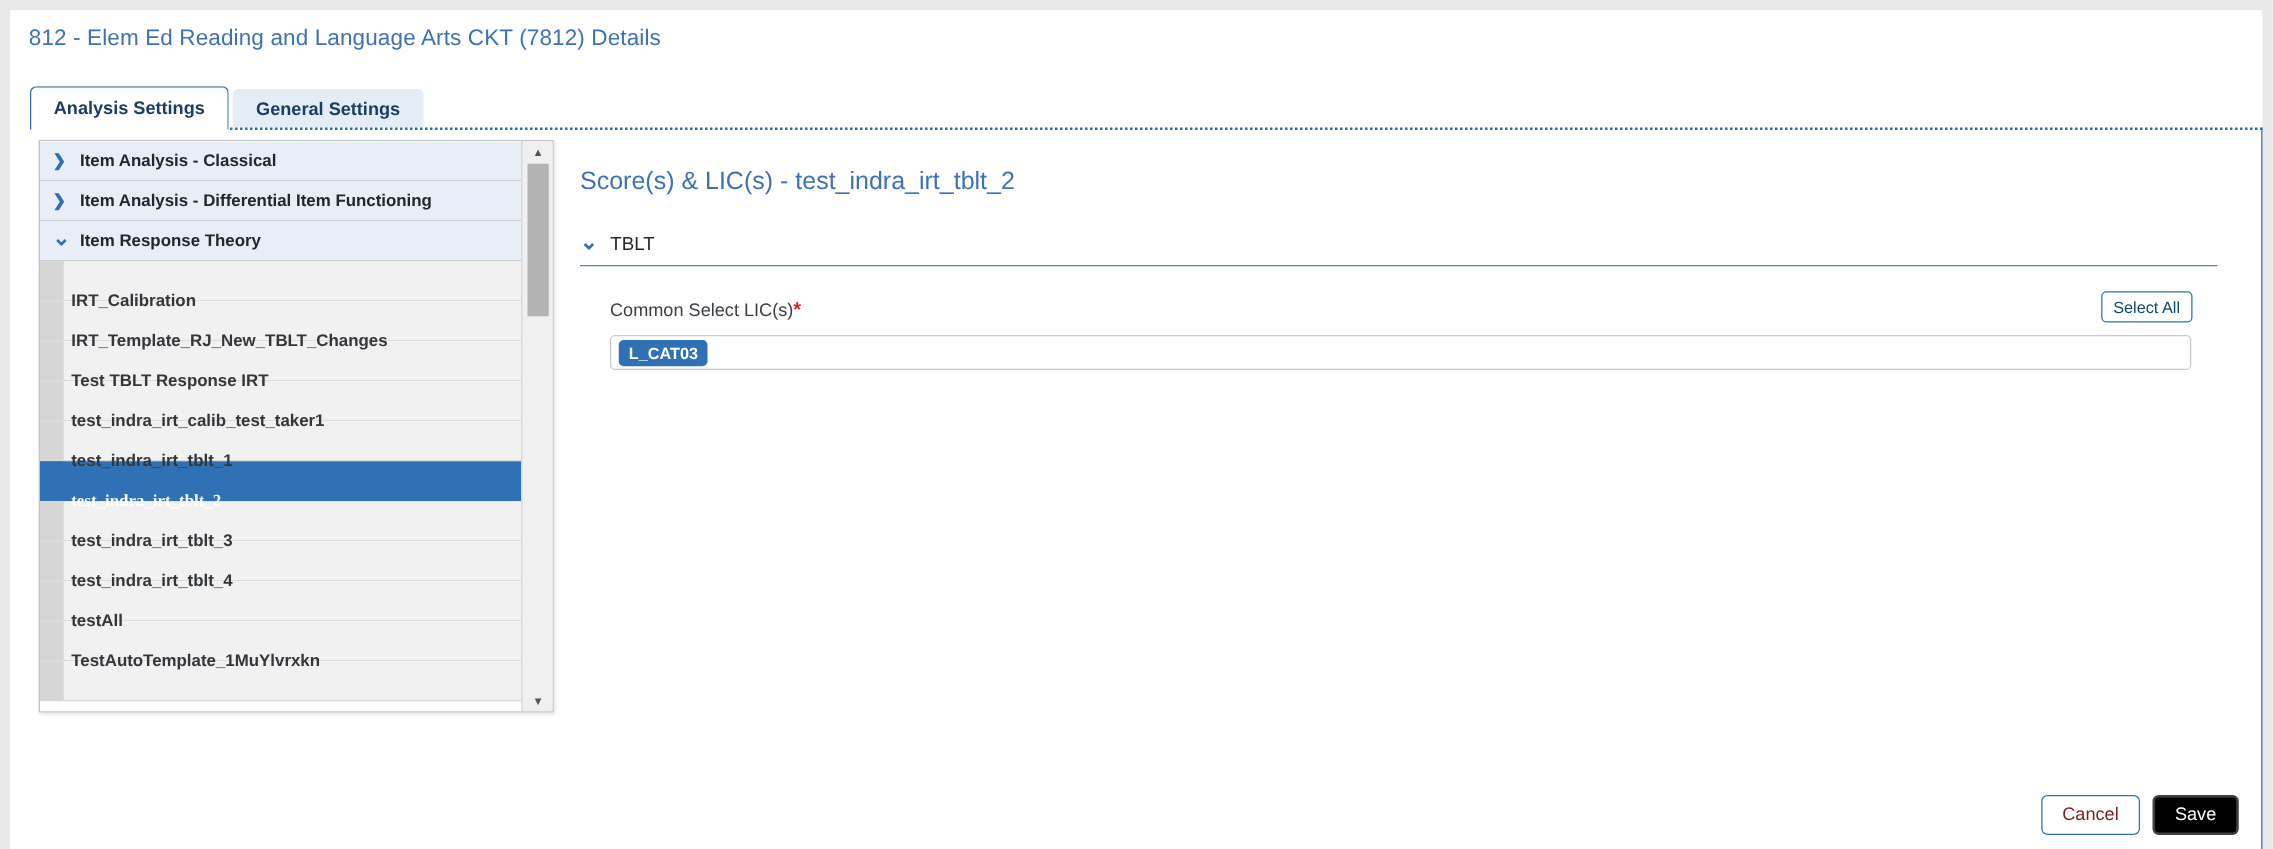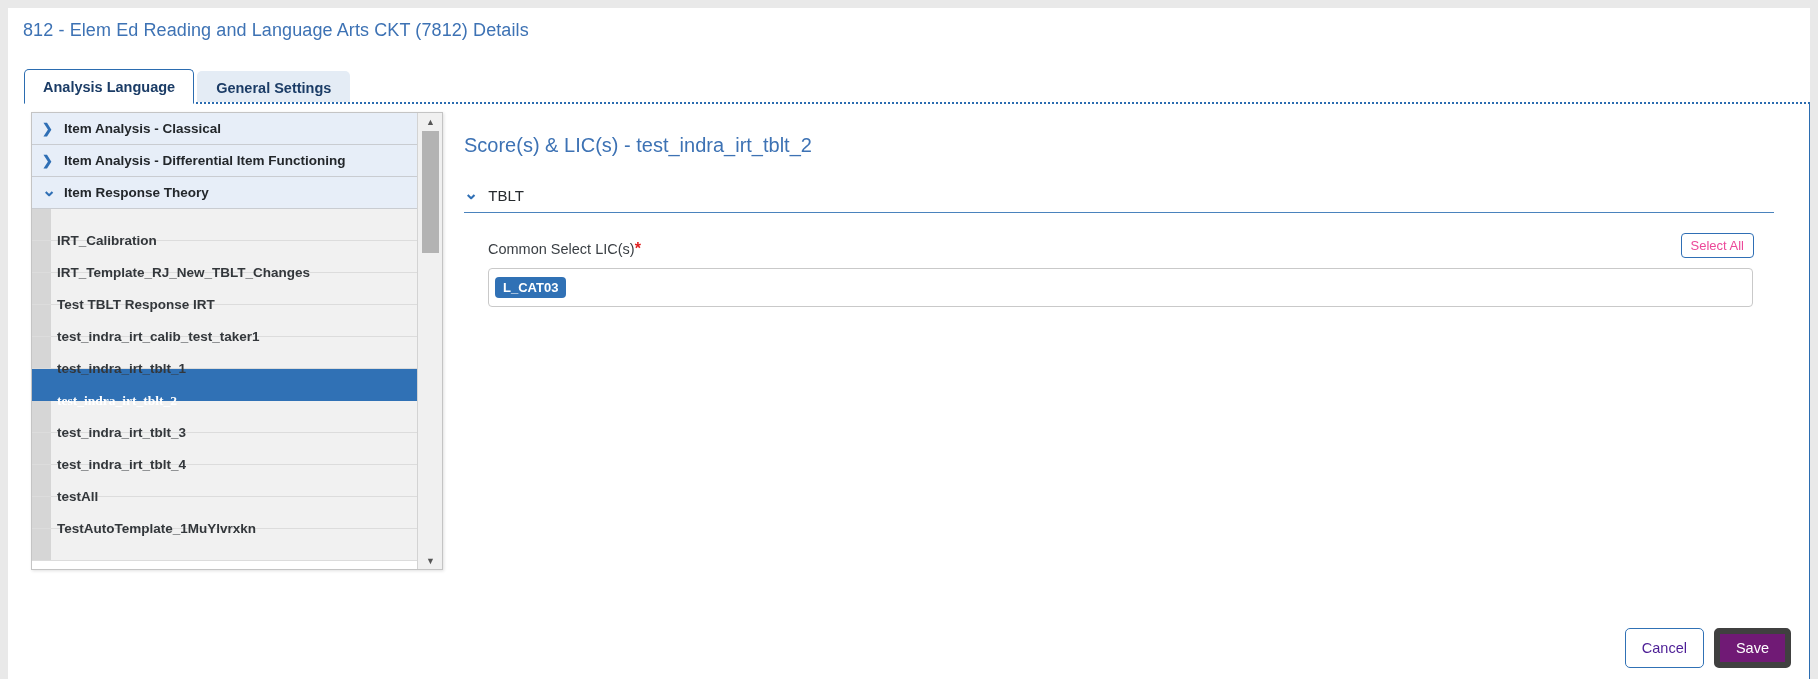--- a/index.html
+++ b/index.html
@@ -221,32 +221,32 @@
     display: inline-block;
   }
   .req { color: #e02020; font-weight: bold; }
 
   .select-all-btn {
     position: absolute;
     right: 24px;
     top: -7px;
     border: 1px solid #2f6fb5;
     background: #ffffff;
-    color: #ec4899;
+    color: #0c4a6e;
     font-size: 13px;
     border-radius: 4px;
     padding: 4px 9px;
     cursor: pointer;
     font-family: "Liberation Sans", sans-serif;
   }
 
   .chip-input {
     margin-top: 10px;
     width: 1265px;
-    height: 39px;
+    height: 28px;
     border: 1px solid #c9c9c9;
     border-radius: 4px;
     background: #ffffff;
     display: flex;
     align-items: center;
     padding: 0 6px;
     cursor: text;
   }
   .chip {
     background: #3071b5;
@@ -270,38 +270,38 @@
     font-size: 14.5px;
     border-radius: 5px;
     padding: 7px 16px;
     cursor: pointer;
     font-family: "Liberation Sans", sans-serif;
     line-height: 1;
   }
   .btn-cancel {
     background: #ffffff;
     border: 1px solid #3071b5;
-    color: #4c1d95;
+    color: #7f1d1d;
   }
   .btn-save {
-    background: #701a75;
-    border: 6px solid #404040;
+    background: #000000;
+    border: 2px solid #404040;
     color: #ffffff;
   }
 </style>
 </head>
 <body>
 
 <div class="page-card">
 
   <div class="page-title">812 - Elem Ed Reading and Language Arts CKT (7812) Details</div>
 
   <div class="tab-strip">
     <div class="tab active">
-      <span>Analysis Language</span>
+      <span>Analysis Settings</span>
     </div>
     <div class="tab inactive">
       <span>General Settings</span>
     </div>
   </div>
 
   <div class="content-panel">
 
     <div class="sidebar-wrap">
       <div class="sidebar-list">

